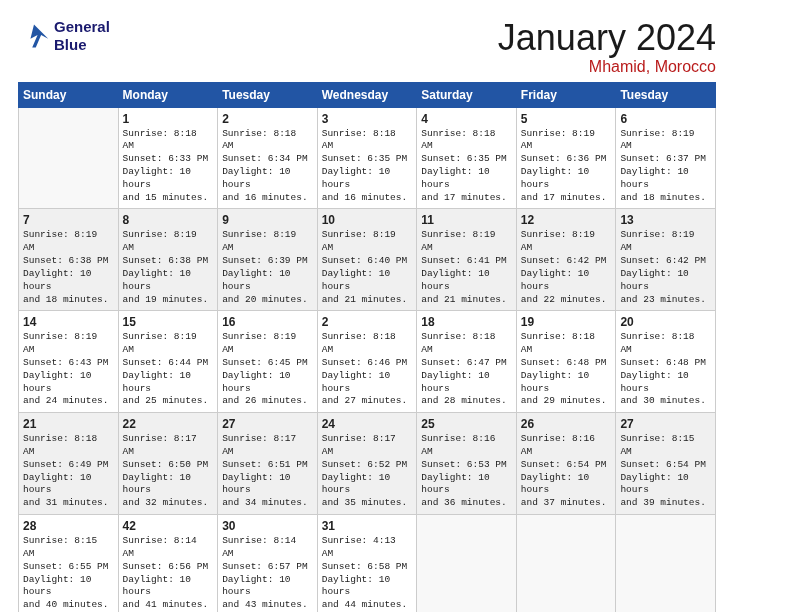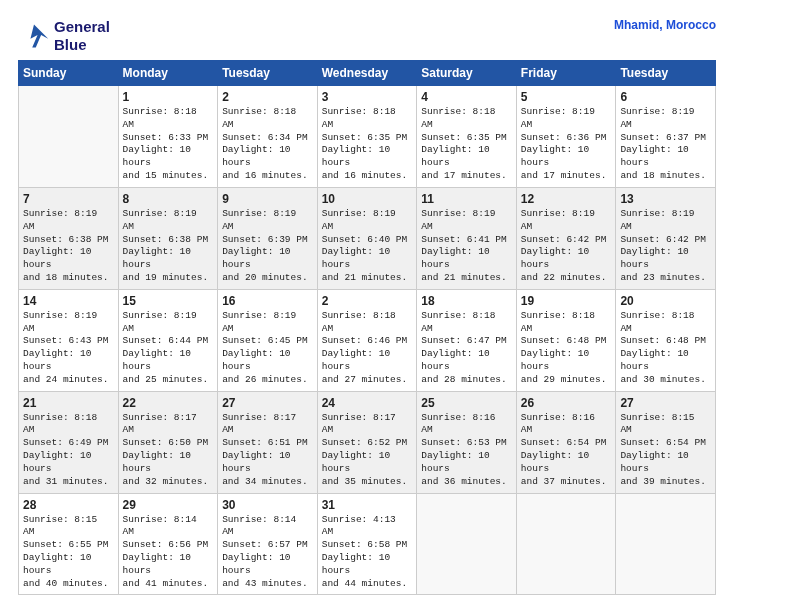--- a/index.html
+++ b/index.html
@@ -38,23 +38,22 @@
     .title-block {
       text-align: right;
     }
     .month-title {
       font-size: 36px;
       font-weight: normal;
       color: #1a1a1a;
       line-height: 1.1;
     }
     .subtitle {
-      font-size: 12px;
-      color: #1d4ed8;
-      font-weight: bold;
+      font-size: 16px;
+      color: #b91c1c;
     }
     table {
       width: 100%;
       border-collapse: collapse;
       table-layout: fixed;
     }
     thead th {
       background-color: #2255a4;
       color: #fff;
       font-size: 12px;
@@ -102,20 +101,21 @@
     <div class="logo">
       <svg class="logo-bird" viewBox="0 0 36 30" xmlns="http://www.w3.org/2000/svg">
         <polygon points="18,2 34,18 26,14 20,28 16,28 22,14 14,18" fill="#2255a4"></polygon>
       </svg>
       <div class="logo-text">
         <span>General</span><br>
         <span>Blue</span>
       </div>
     </div>
     <div class="title-block">
+      <div class="month-title">January 2024</div>
       <div class="subtitle">Mhamid, Morocco</div>
     </div>
   </div>
 
   <table>
     <thead>
       <tr>
         <th>Sunday</th>
         <th>Monday</th>
         <th>Tuesday</th>
@@ -326,21 +326,21 @@
         </tr>
         <tr>
           <td>
             <span class="day-number">28</span>
             <div class="day-info" style="white-space: pre-line;">Sunrise: 8:15 AM
 Sunset: 6:55 PM
 Daylight: 10 hours
 and 40 minutes.</div>
           </td>
           <td>
-            <span class="day-number">29</span>
+            <span class="day-number">42</span>
             <div class="day-info" style="white-space: pre-line;">Sunrise: 8:14 AM
 Sunset: 6:56 PM
 Daylight: 10 hours
 and 41 minutes.</div>
           </td>
           <td>
             <span class="day-number">30</span>
             <div class="day-info" style="white-space: pre-line;">Sunrise: 8:14 AM
 Sunset: 6:57 PM
 Daylight: 10 hours

